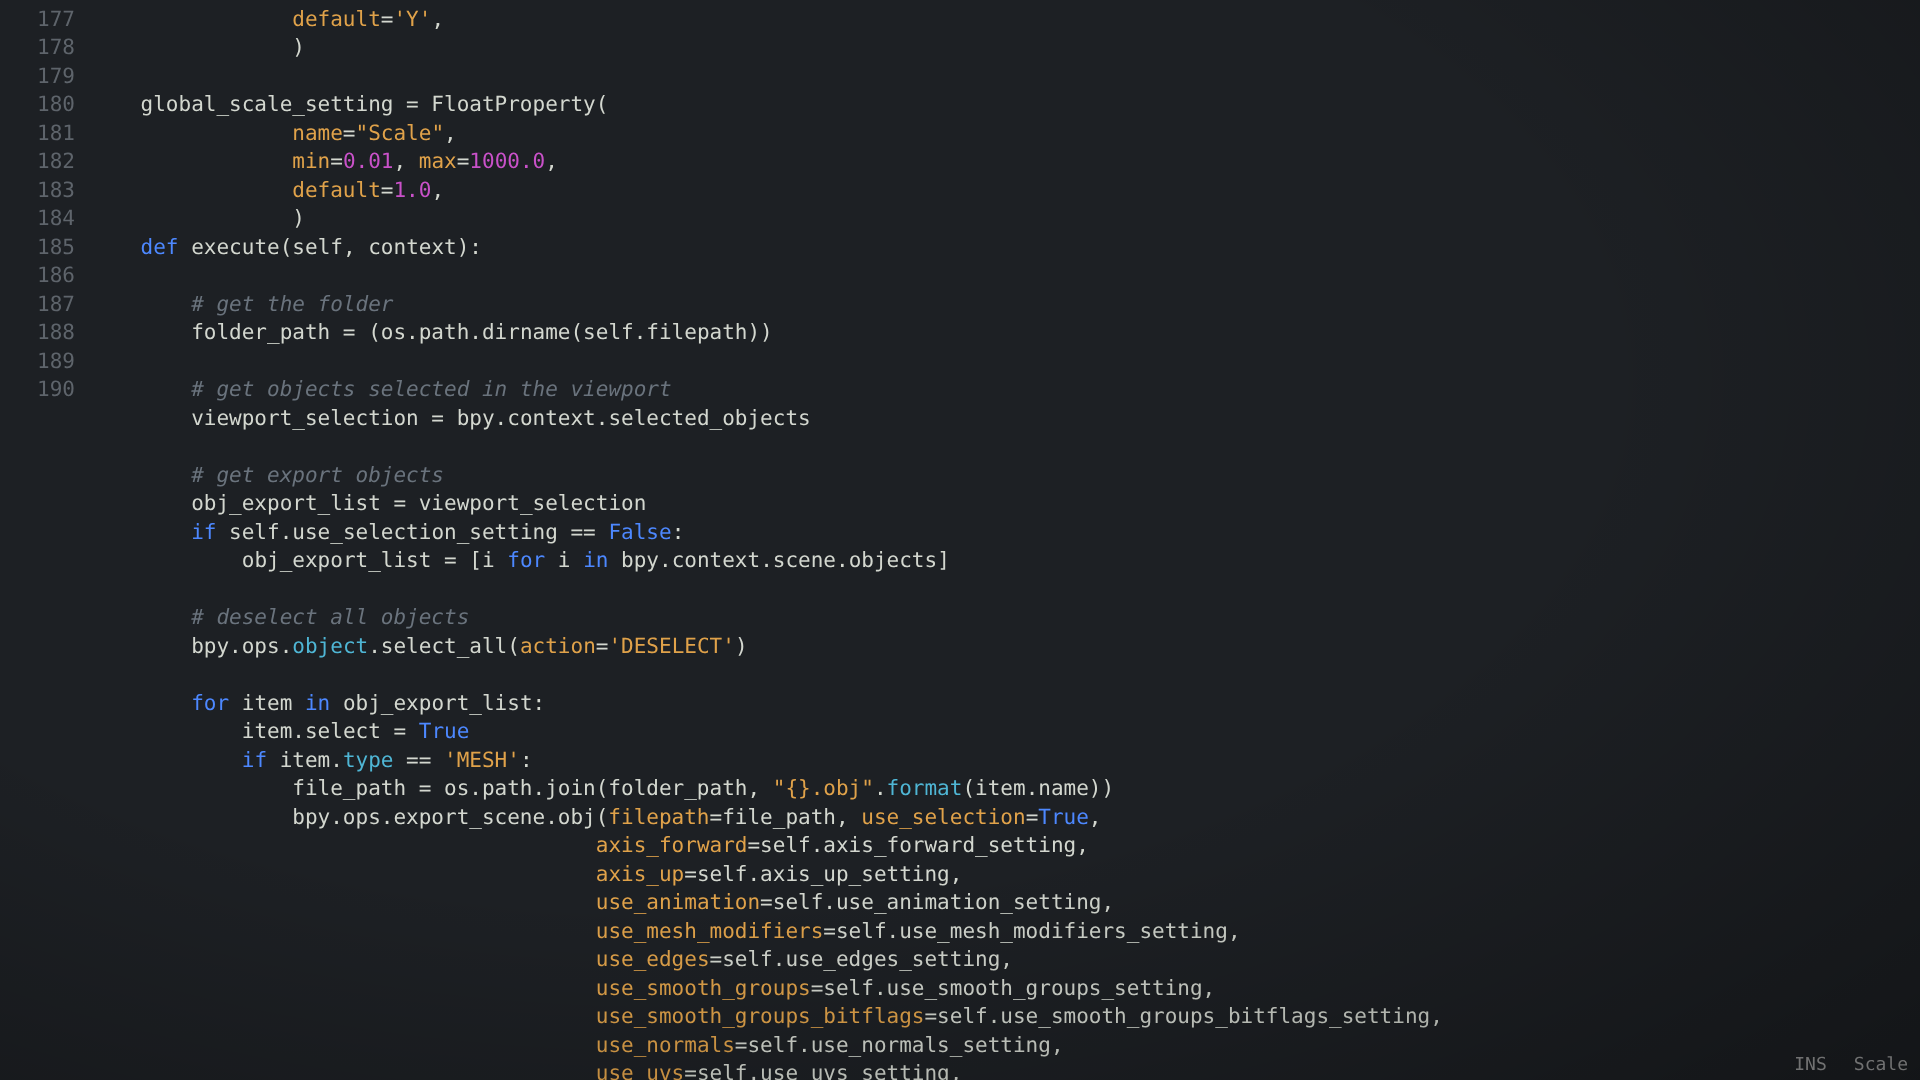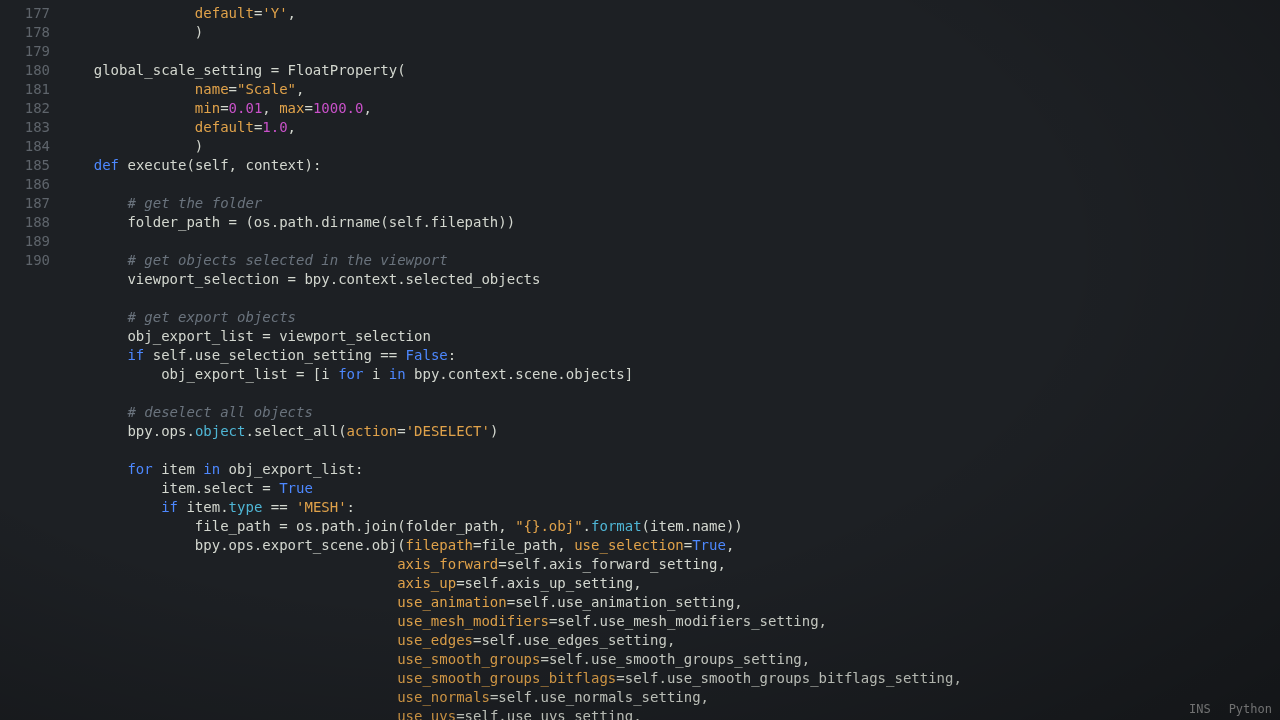--- a/index.html
+++ b/index.html
@@ -73,14 +73,14 @@
       <div></div>
       <div></div>
     </div>
   <div class="code" id="code"><div class="line"><span class="plain">                </span><span class="arg">default</span><span class="plain">=</span><span class="str">'Y'</span><span class="plain">,</span></div><div class="line"><span class="plain">                </span><span class="plain">)</span></div><div class="line"><span class="plain"></span></div><div class="line"><span class="plain">    </span><span class="plain">global_scale_setting = FloatProperty(</span></div><div class="line"><span class="plain">                </span><span class="arg">name</span><span class="plain">=</span><span class="str">"Scale"</span><span class="plain">,</span></div><div class="line"><span class="plain">                </span><span class="arg">min</span><span class="plain">=</span><span class="num">0.01</span><span class="plain">, </span><span class="arg">max</span><span class="plain">=</span><span class="num">1000.0</span><span class="plain">,</span></div><div class="line"><span class="plain">                </span><span class="arg">default</span><span class="plain">=</span><span class="num">1.0</span><span class="plain">,</span></div><div class="line"><span class="plain">                </span><span class="plain">)</span></div><div class="line"><span class="plain">    </span><span class="kw">def</span><span class="plain"> </span><span class="fn">execute</span><span class="plain">(self, context):</span></div><div class="line"><span class="plain"></span></div><div class="line"><span class="plain">        </span><span class="cmt"># get the folder</span></div><div class="line"><span class="plain">        </span><span class="plain">folder_path = (os.path.dirname(self.filepath))</span></div><div class="line"><span class="plain"></span></div><div class="line"><span class="plain">        </span><span class="cmt"># get objects selected in the viewport</span></div><div class="line"><span class="plain">        </span><span class="plain">viewport_selection = bpy.context.selected_objects</span></div><div class="line"><span class="plain"></span></div><div class="line"><span class="plain">        </span><span class="cmt"># get export objects</span></div><div class="line"><span class="plain">        </span><span class="plain">obj_export_list = viewport_selection</span></div><div class="line"><span class="plain">        </span><span class="kw">if</span><span class="plain"> self.use_selection_setting == </span><span class="const">False</span><span class="plain">:</span></div><div class="line"><span class="plain">            </span><span class="plain">obj_export_list = [i </span><span class="kw">for</span><span class="plain"> i </span><span class="kw">in</span><span class="plain"> bpy.context.scene.objects]</span></div><div class="line"><span class="plain"></span></div><div class="line"><span class="plain">        </span><span class="cmt"># deselect all objects</span></div><div class="line"><span class="plain">        </span><span class="plain">bpy.ops.</span><span class="mem">object</span><span class="plain">.select_all(</span><span class="arg">action</span><span class="plain">=</span><span class="str">'DESELECT'</span><span class="plain">)</span></div><div class="line"><span class="plain"></span></div><div class="line"><span class="plain">        </span><span class="kw">for</span><span class="plain"> item </span><span class="kw">in</span><span class="plain"> obj_export_list:</span></div><div class="line"><span class="plain">            </span><span class="plain">item.select = </span><span class="const">True</span></div><div class="line"><span class="plain">            </span><span class="kw">if</span><span class="plain"> item.</span><span class="mem">type</span><span class="plain"> == </span><span class="str">'MESH'</span><span class="plain">:</span></div><div class="line"><span class="plain">                </span><span class="plain">file_path = os.path.join(folder_path, </span><span class="str">"{}.obj"</span><span class="plain">.</span><span class="mem">format</span><span class="plain">(item.name))</span></div><div class="line"><span class="plain">                </span><span class="plain">bpy.ops.export_scene.obj(</span><span class="arg">filepath</span><span class="plain">=file_path, </span><span class="arg">use_selection</span><span class="plain">=</span><span class="const">True</span><span class="plain">,</span></div><div class="line"><span class="plain">                                        </span><span class="arg">axis_forward</span><span class="plain">=self.axis_forward_setting,</span></div><div class="line"><span class="plain">                                        </span><span class="arg">axis_up</span><span class="plain">=self.axis_up_setting,</span></div><div class="line"><span class="plain">                                        </span><span class="arg">use_animation</span><span class="plain">=self.use_animation_setting,</span></div><div class="line"><span class="plain">                                        </span><span class="arg">use_mesh_modifiers</span><span class="plain">=self.use_mesh_modifiers_setting,</span></div><div class="line"><span class="plain">                                        </span><span class="arg">use_edges</span><span class="plain">=self.use_edges_setting,</span></div><div class="line"><span class="plain">                                        </span><span class="arg">use_smooth_groups</span><span class="plain">=self.use_smooth_groups_setting,</span></div><div class="line"><span class="plain">                                        </span><span class="arg">use_smooth_groups_bitflags</span><span class="plain">=self.use_smooth_groups_bitflags_setting,</span></div><div class="line"><span class="plain">                                        </span><span class="arg">use_normals</span><span class="plain">=self.use_normals_setting,</span></div><div class="line"><span class="plain">                                        </span><span class="arg">use_uvs</span><span class="plain">=self.use_uvs_setting,</span></div></div>
 </div>
 
 <div class="vignette"></div>
 
 <div class="statusbar">
   <span>INS</span>
-  <span>Python</span>
+  <span>Scale</span>
 </div>
 
 </body></html>

